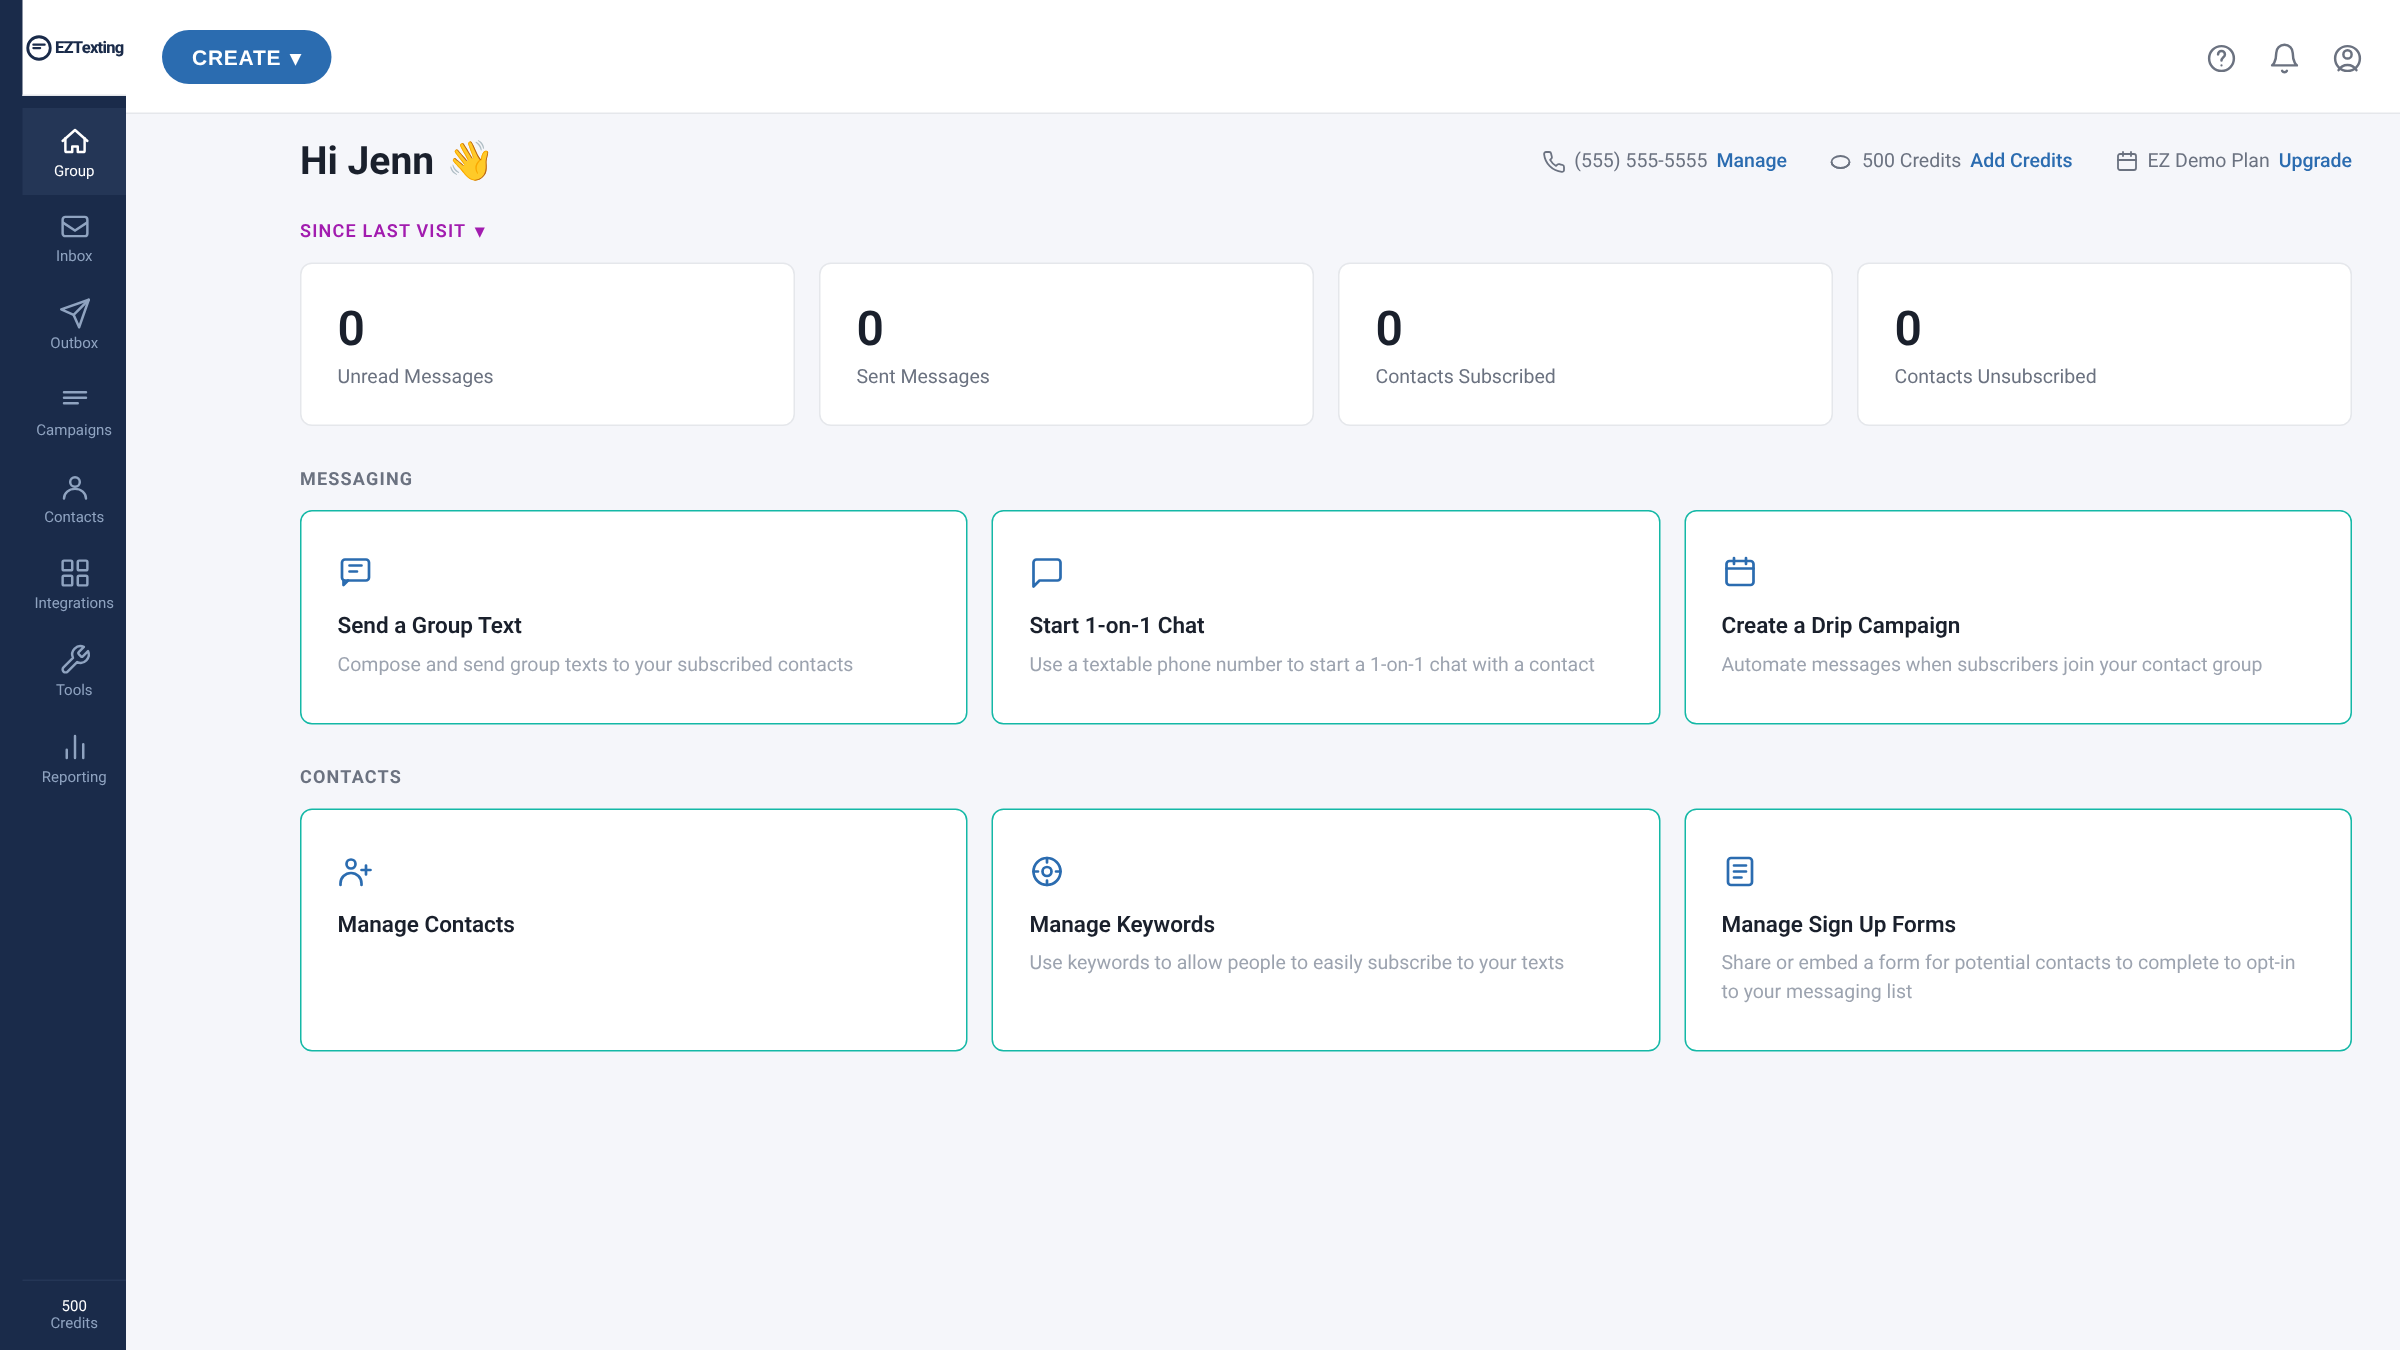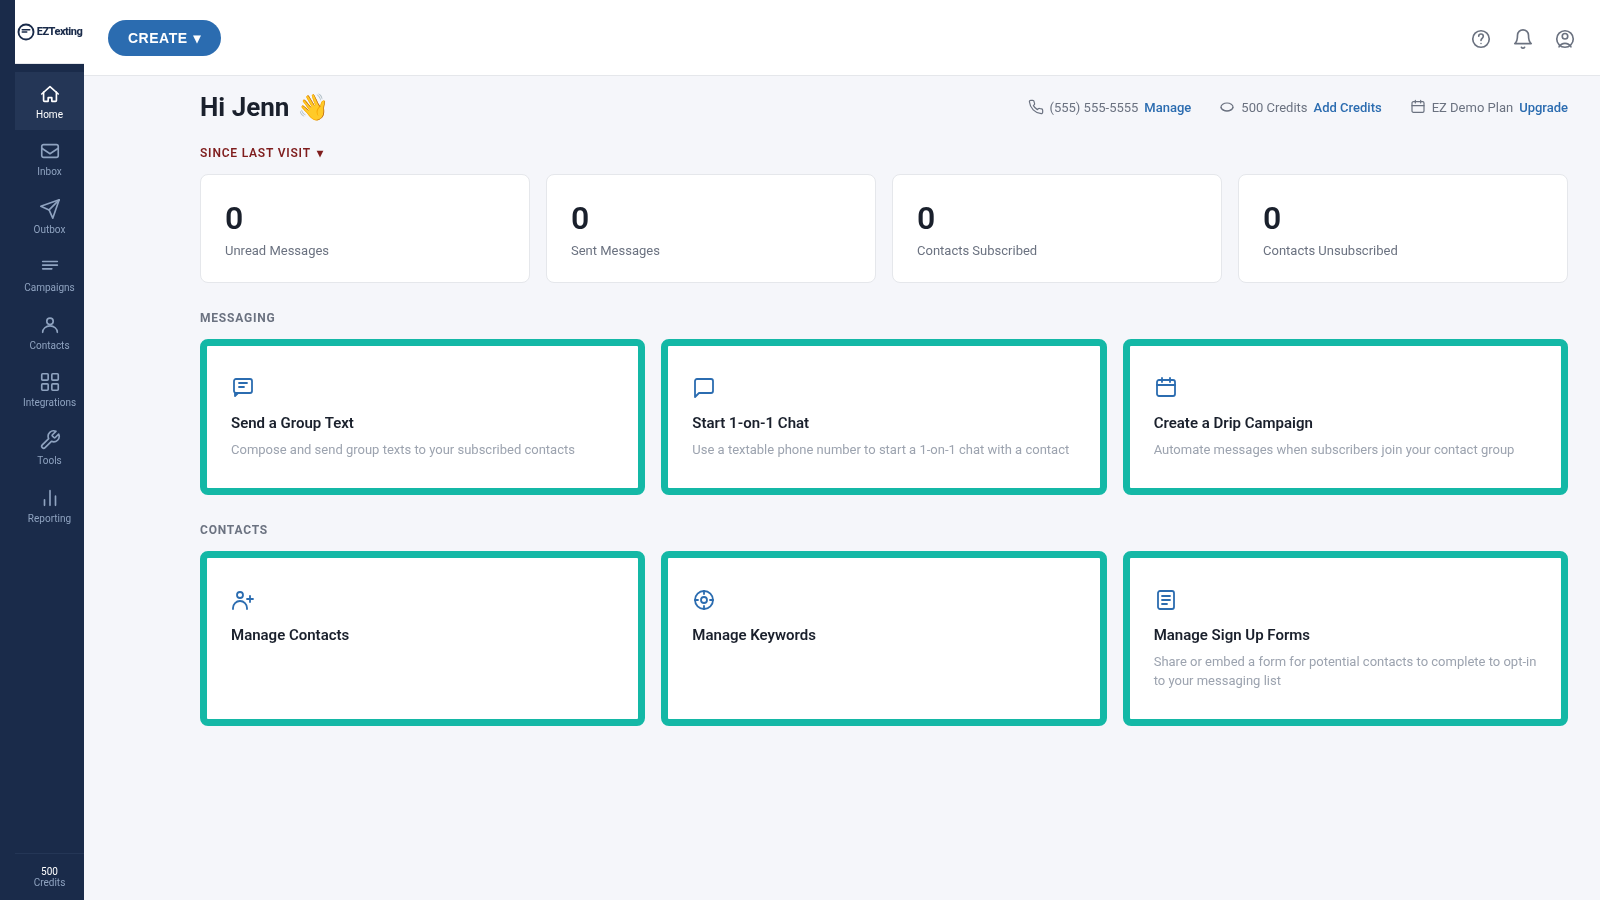--- a/index.html
+++ b/index.html
@@ -151,21 +151,21 @@
       text-decoration: none;
     }
 
     
     .section-header {
       display: flex;
       gap: 6px;
       margin-bottom: 14px;
       font-size: 12px;
       font-weight: 600;
-      color: #7f1d1d;
+      color: #a21caf;
       letter-spacing: 0.8px;
       text-transform: uppercase;
       cursor: pointer;
     }
     .section-header .chevron { font-size: 12px; }
 
     
     .stats-row {
       display: grid;
       grid-template-columns: repeat(4, 1fr);
@@ -203,21 +203,21 @@
 
     
     .cards-grid {
       display: grid;
       grid-template-columns: repeat(3, 1fr);
       gap: 16px;
       margin-bottom: 28px;
     }
     .card {
       background: #fff;
-      border: 7px solid #14b8a6;
+      border: 1px solid #14b8a6;
       border-radius: 8px;
       padding: 28px 24px;
       cursor: pointer;
       transition: box-shadow 0.15s;
     }
     .card-icon {
       font-size: 22px;
       color: #2b6cb0;
       margin-bottom: 14px;
     }
@@ -251,21 +251,21 @@
   </div>
   <nav class="sidebar-nav">
 
     <div class="sidebar-item active">
       <span class="icon-wrap">
         <svg width="22" height="22" viewBox="0 0 24 24" fill="none">
             <path d="M3 12L12 4l9 8" stroke="currentColor" stroke-width="1.8" stroke-linecap="round" stroke-linejoin="round"></path>
             <path d="M5 10v9a1 1 0 001 1h4v-4h4v4h4a1 1 0 001-1v-9" stroke="currentColor" stroke-width="1.8" stroke-linecap="round" stroke-linejoin="round"></path>
           </svg>
       </span>
-      <span class="label">Home</span>
+      <span class="label">Group</span>
     </div>
 
     <div class="sidebar-item">
       <span class="icon-wrap">
         <svg width="22" height="22" viewBox="0 0 24 24" fill="none">
             <rect x="3" y="5" width="18" height="14" rx="2" stroke="currentColor" stroke-width="1.8"></rect>
             <path d="M3 9l9 6 9-6" stroke="currentColor" stroke-width="1.8"></path>
           </svg>
       </span>
       <span class="label">Inbox</span>
@@ -478,20 +478,21 @@
 
     <div class="card">
       <div class="card-icon">
         <svg width="24" height="24" viewBox="0 0 24 24" fill="none">
             <circle cx="12" cy="12" r="9" stroke="#2b6cb0" stroke-width="1.8"></circle>
             <circle cx="12" cy="12" r="3" stroke="#2b6cb0" stroke-width="1.8"></circle>
             <path d="M12 3v3M12 18v3M3 12h3M18 12h3" stroke="#2b6cb0" stroke-width="1.8" stroke-linecap="round"></path>
           </svg>
       </div>
       <div class="card-title">Manage Keywords</div>
+      <div class="card-desc">Use keywords to allow people to easily subscribe to your texts</div>
     </div>
 
     <div class="card">
       <div class="card-icon">
         <svg width="24" height="24" viewBox="0 0 24 24" fill="none">
             <rect x="4" y="3" width="16" height="18" rx="2" stroke="#2b6cb0" stroke-width="1.8"></rect>
             <path d="M8 8h8M8 12h8M8 16h5" stroke="#2b6cb0" stroke-width="1.8" stroke-linecap="round"></path>
           </svg>
       </div>
       <div class="card-title">Manage Sign Up Forms</div>

